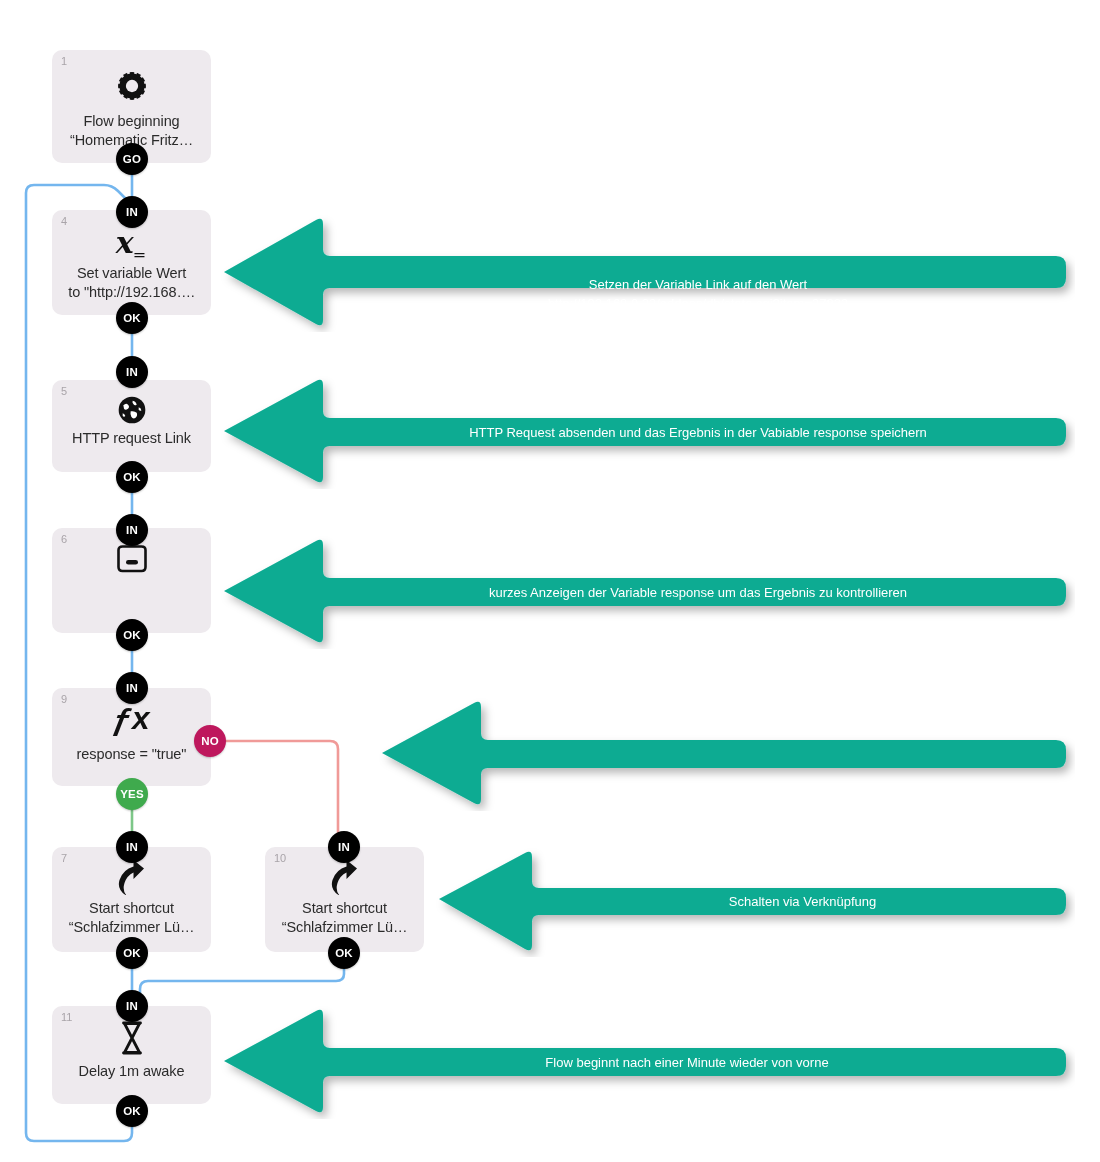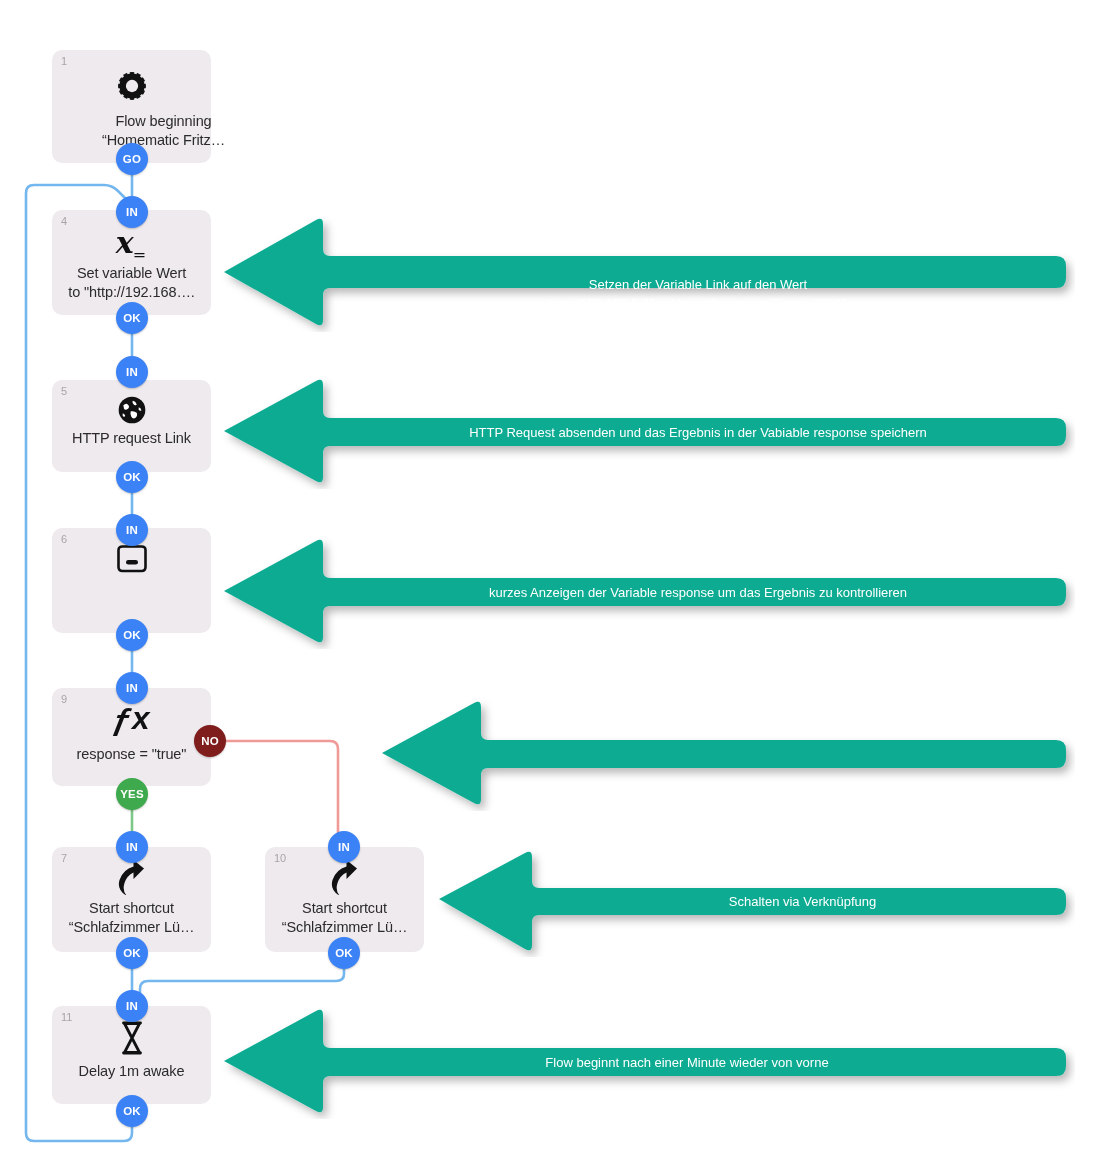--- a/index.html
+++ b/index.html
@@ -71,23 +71,23 @@
     border-radius: 50%;
     color: #ffffff;
     font-size: 11.5px;
     font-weight: bold;
     display: flex;
     align-items: center;
     justify-content: center;
     box-shadow: 0 1px 2px rgba(0,0,0,0.22);
     letter-spacing: 0.2px;
   }
-  .port.blue  { background: #3b82f6; }
+  .port.blue  { background: #000000; }
   .port.green { background: #3faa4d; }
-  .port.red   { background: #7f1d1d; justify-content: center; }
+  .port.red   { background: #be185d; justify-content: center; }
 
   
   .annot {
     position: absolute;
   }
   .annot svg { display: block; }
   .annot-text {
     position: absolute;
     color: #ffffff;
     font-size: 13px;
@@ -146,21 +146,21 @@
           <rect x="11.1" y="0.4" width="1.8" height="3.2" transform="rotate(165 12 12)"></rect>
           <rect x="11.1" y="0.4" width="1.8" height="3.2" transform="rotate(195 12 12)"></rect>
           <rect x="11.1" y="0.4" width="1.8" height="3.2" transform="rotate(225 12 12)"></rect>
           <rect x="11.1" y="0.4" width="1.8" height="3.2" transform="rotate(255 12 12)"></rect>
           <rect x="11.1" y="0.4" width="1.8" height="3.2" transform="rotate(285 12 12)"></rect>
           <rect x="11.1" y="0.4" width="1.8" height="3.2" transform="rotate(315 12 12)"></rect>
           <rect x="11.1" y="0.4" width="1.8" height="3.2" transform="rotate(345 12 12)"></rect>
         </g>
       </svg>
     </div>
-    <div class="node-label" style="top:62px;padding-left:32px;">
+    <div class="node-label" style="top:62px;">
       <span>Flow beginning</span>
       <span>“Homematic Fritz…</span>
     </div>
   </div>
   <div class="port blue" style="left:116px; top:143px;">
     <span>GO</span>
   </div>
 
   <div class="node" style="left:52px; top:210px; width:159px; height:105px;">
     <div class="node-num">4</div>

